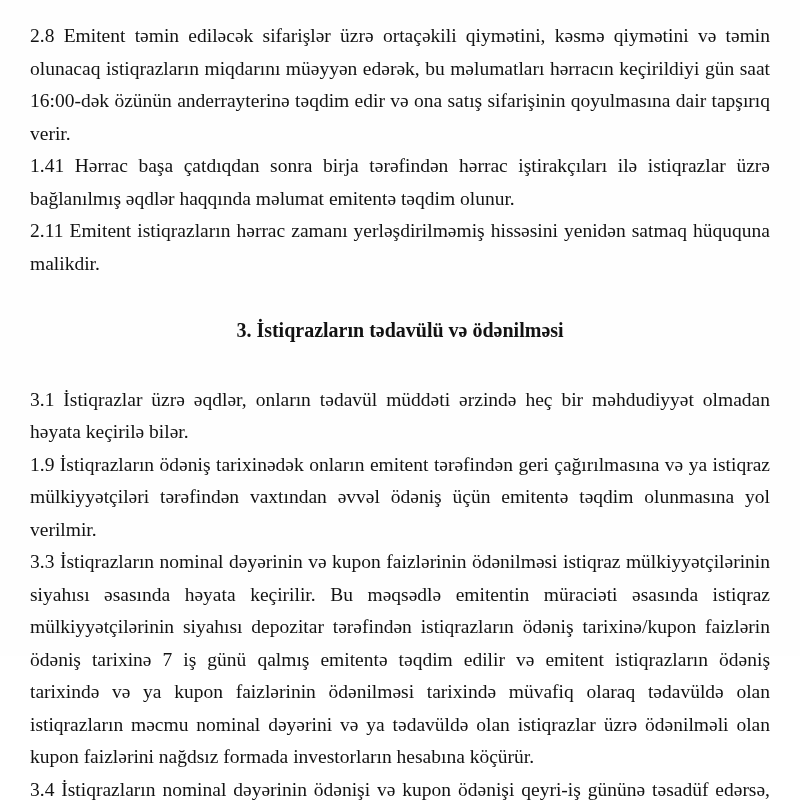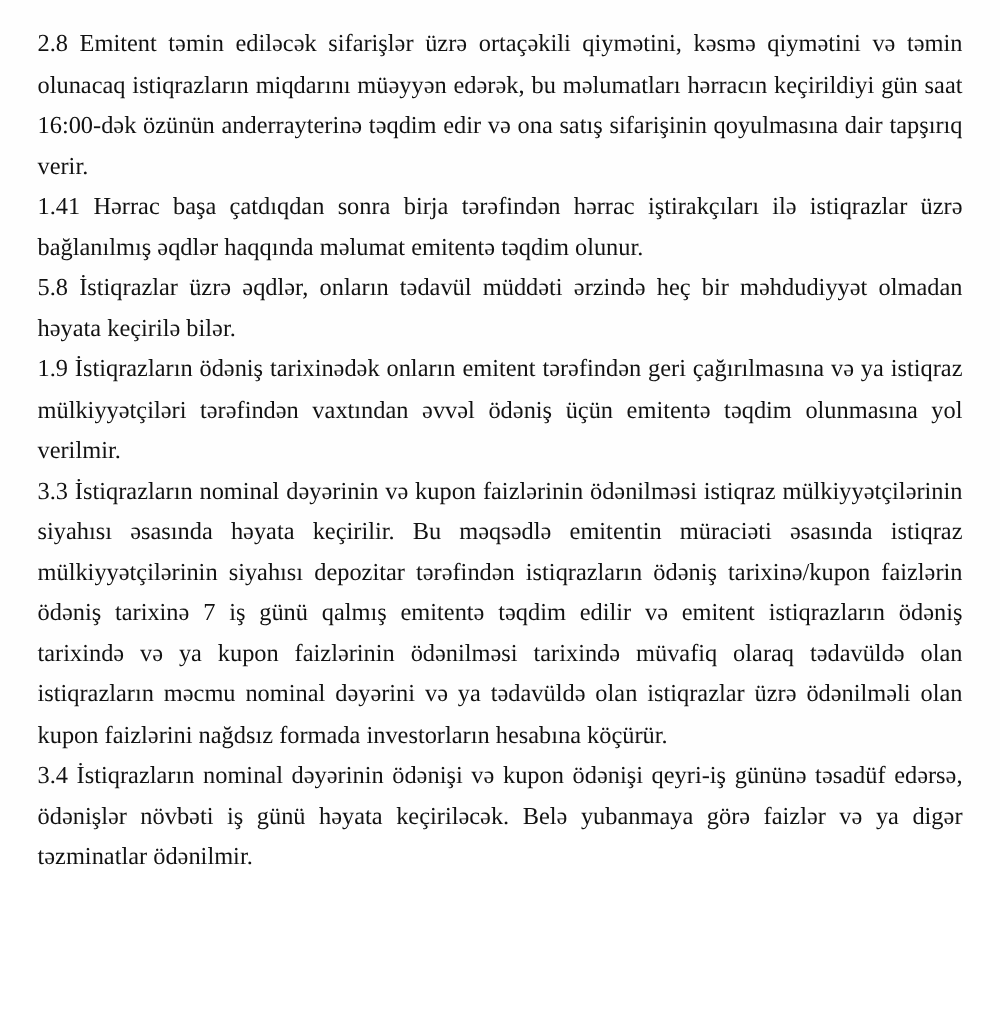--- a/index.html
+++ b/index.html
@@ -35,18 +35,20 @@
     font-size: 20px;
     line-height: 32.5px;
   }
 </style>
 </head>
 <body>
 
 <div class="page">
   <p class="para">2.8 Emitent təmin ediləcək sifarişlər üzrə ortaçəkili qiymətini, kəsmə qiymətini və təmin olunacaq istiqrazların miqdarını müəyyən edərək, bu məlumatları hərracın keçirildiyi gün saat 16:00-dək özünün anderrayterinə təqdim edir və ona satış sifarişinin qoyulmasına dair tapşırıq verir.</p>
   <p class="para">1.41 Hərrac başa çatdıqdan sonra birja tərəfindən hərrac iştirakçıları ilə istiqrazlar üzrə bağlanılmış əqdlər haqqında məlumat emitentə təqdim olunur.</p>
-  <p class="para">5.8 İstiqrazlar üzrə əqdlər, onların tədavül müddəti ərzində heç bir məhdudiyyət olmadan həyata keçirilə bilər.</p>
+  <p class="para">2.11 Emitent istiqrazların hərrac zamanı yerləşdirilməmiş hissəsini yenidən satmaq hüququna malikdir.</p>
+  <h2 class="heading">3. İstiqrazların tədavülü və ödənilməsi</h2>
+  <p class="para">3.1 İstiqrazlar üzrə əqdlər, onların tədavül müddəti ərzində heç bir məhdudiyyət olmadan həyata keçirilə bilər.</p>
   <p class="para">1.9 İstiqrazların ödəniş tarixinədək onların emitent tərəfindən geri çağırılmasına və ya istiqraz mülkiyyətçiləri tərəfindən vaxtından əvvəl ödəniş üçün emitentə təqdim olunmasına yol verilmir.</p>
   <p class="para">3.3 İstiqrazların nominal dəyərinin və kupon faizlərinin ödənilməsi istiqraz mülkiyyətçilərinin siyahısı əsasında həyata keçirilir. Bu məqsədlə emitentin müraciəti əsasında istiqraz mülkiyyətçilərinin siyahısı depozitar tərəfindən istiqrazların ödəniş tarixinə/kupon faizlərin ödəniş tarixinə 7 iş günü qalmış emitentə təqdim edilir və emitent istiqrazların ödəniş tarixində və ya kupon faizlərinin ödənilməsi tarixində müvafiq olaraq tədavüldə olan istiqrazların məcmu nominal dəyərini və ya tədavüldə olan istiqrazlar üzrə ödənilməli olan kupon faizlərini nağdsız formada investorların hesabına köçürür.</p>
   <p class="para">3.4 İstiqrazların nominal dəyərinin ödənişi və kupon ödənişi qeyri-iş gününə təsadüf edərsə, ödənişlər növbəti iş günü həyata keçiriləcək. Belə yubanmaya görə faizlər və ya digər təzminatlar ödənilmir.</p>
 
 </div>
 
 </body></html>

